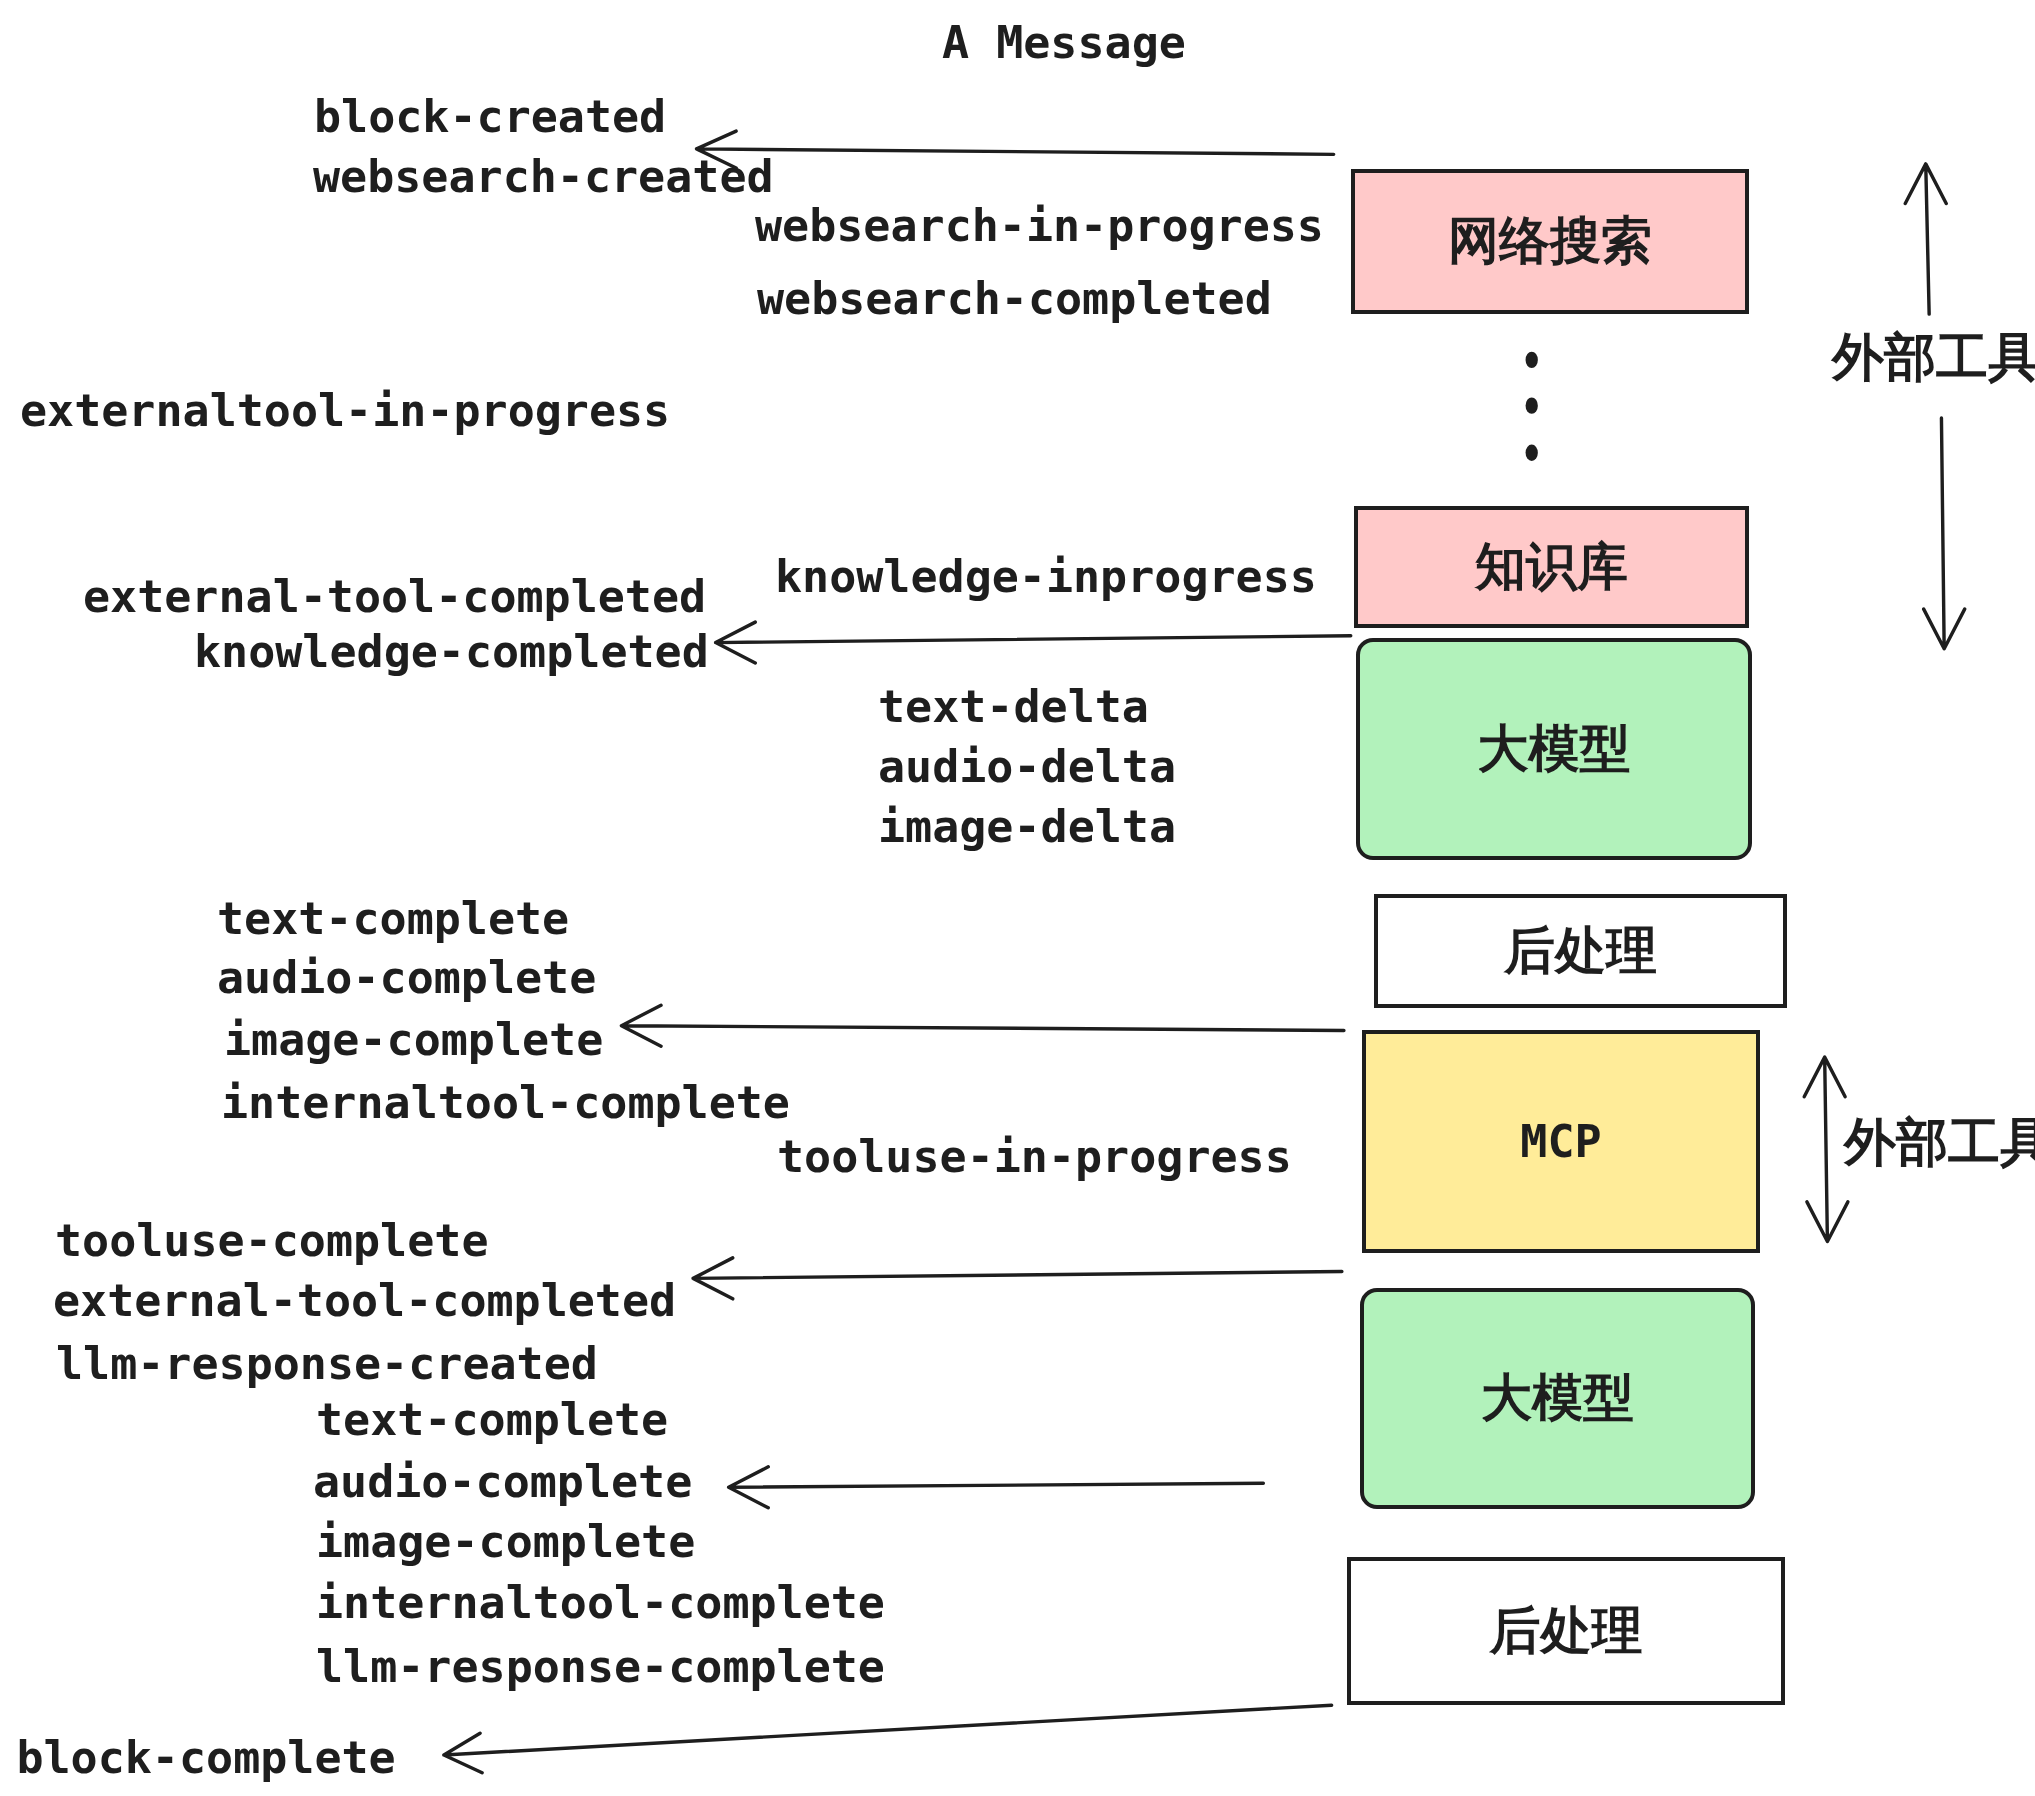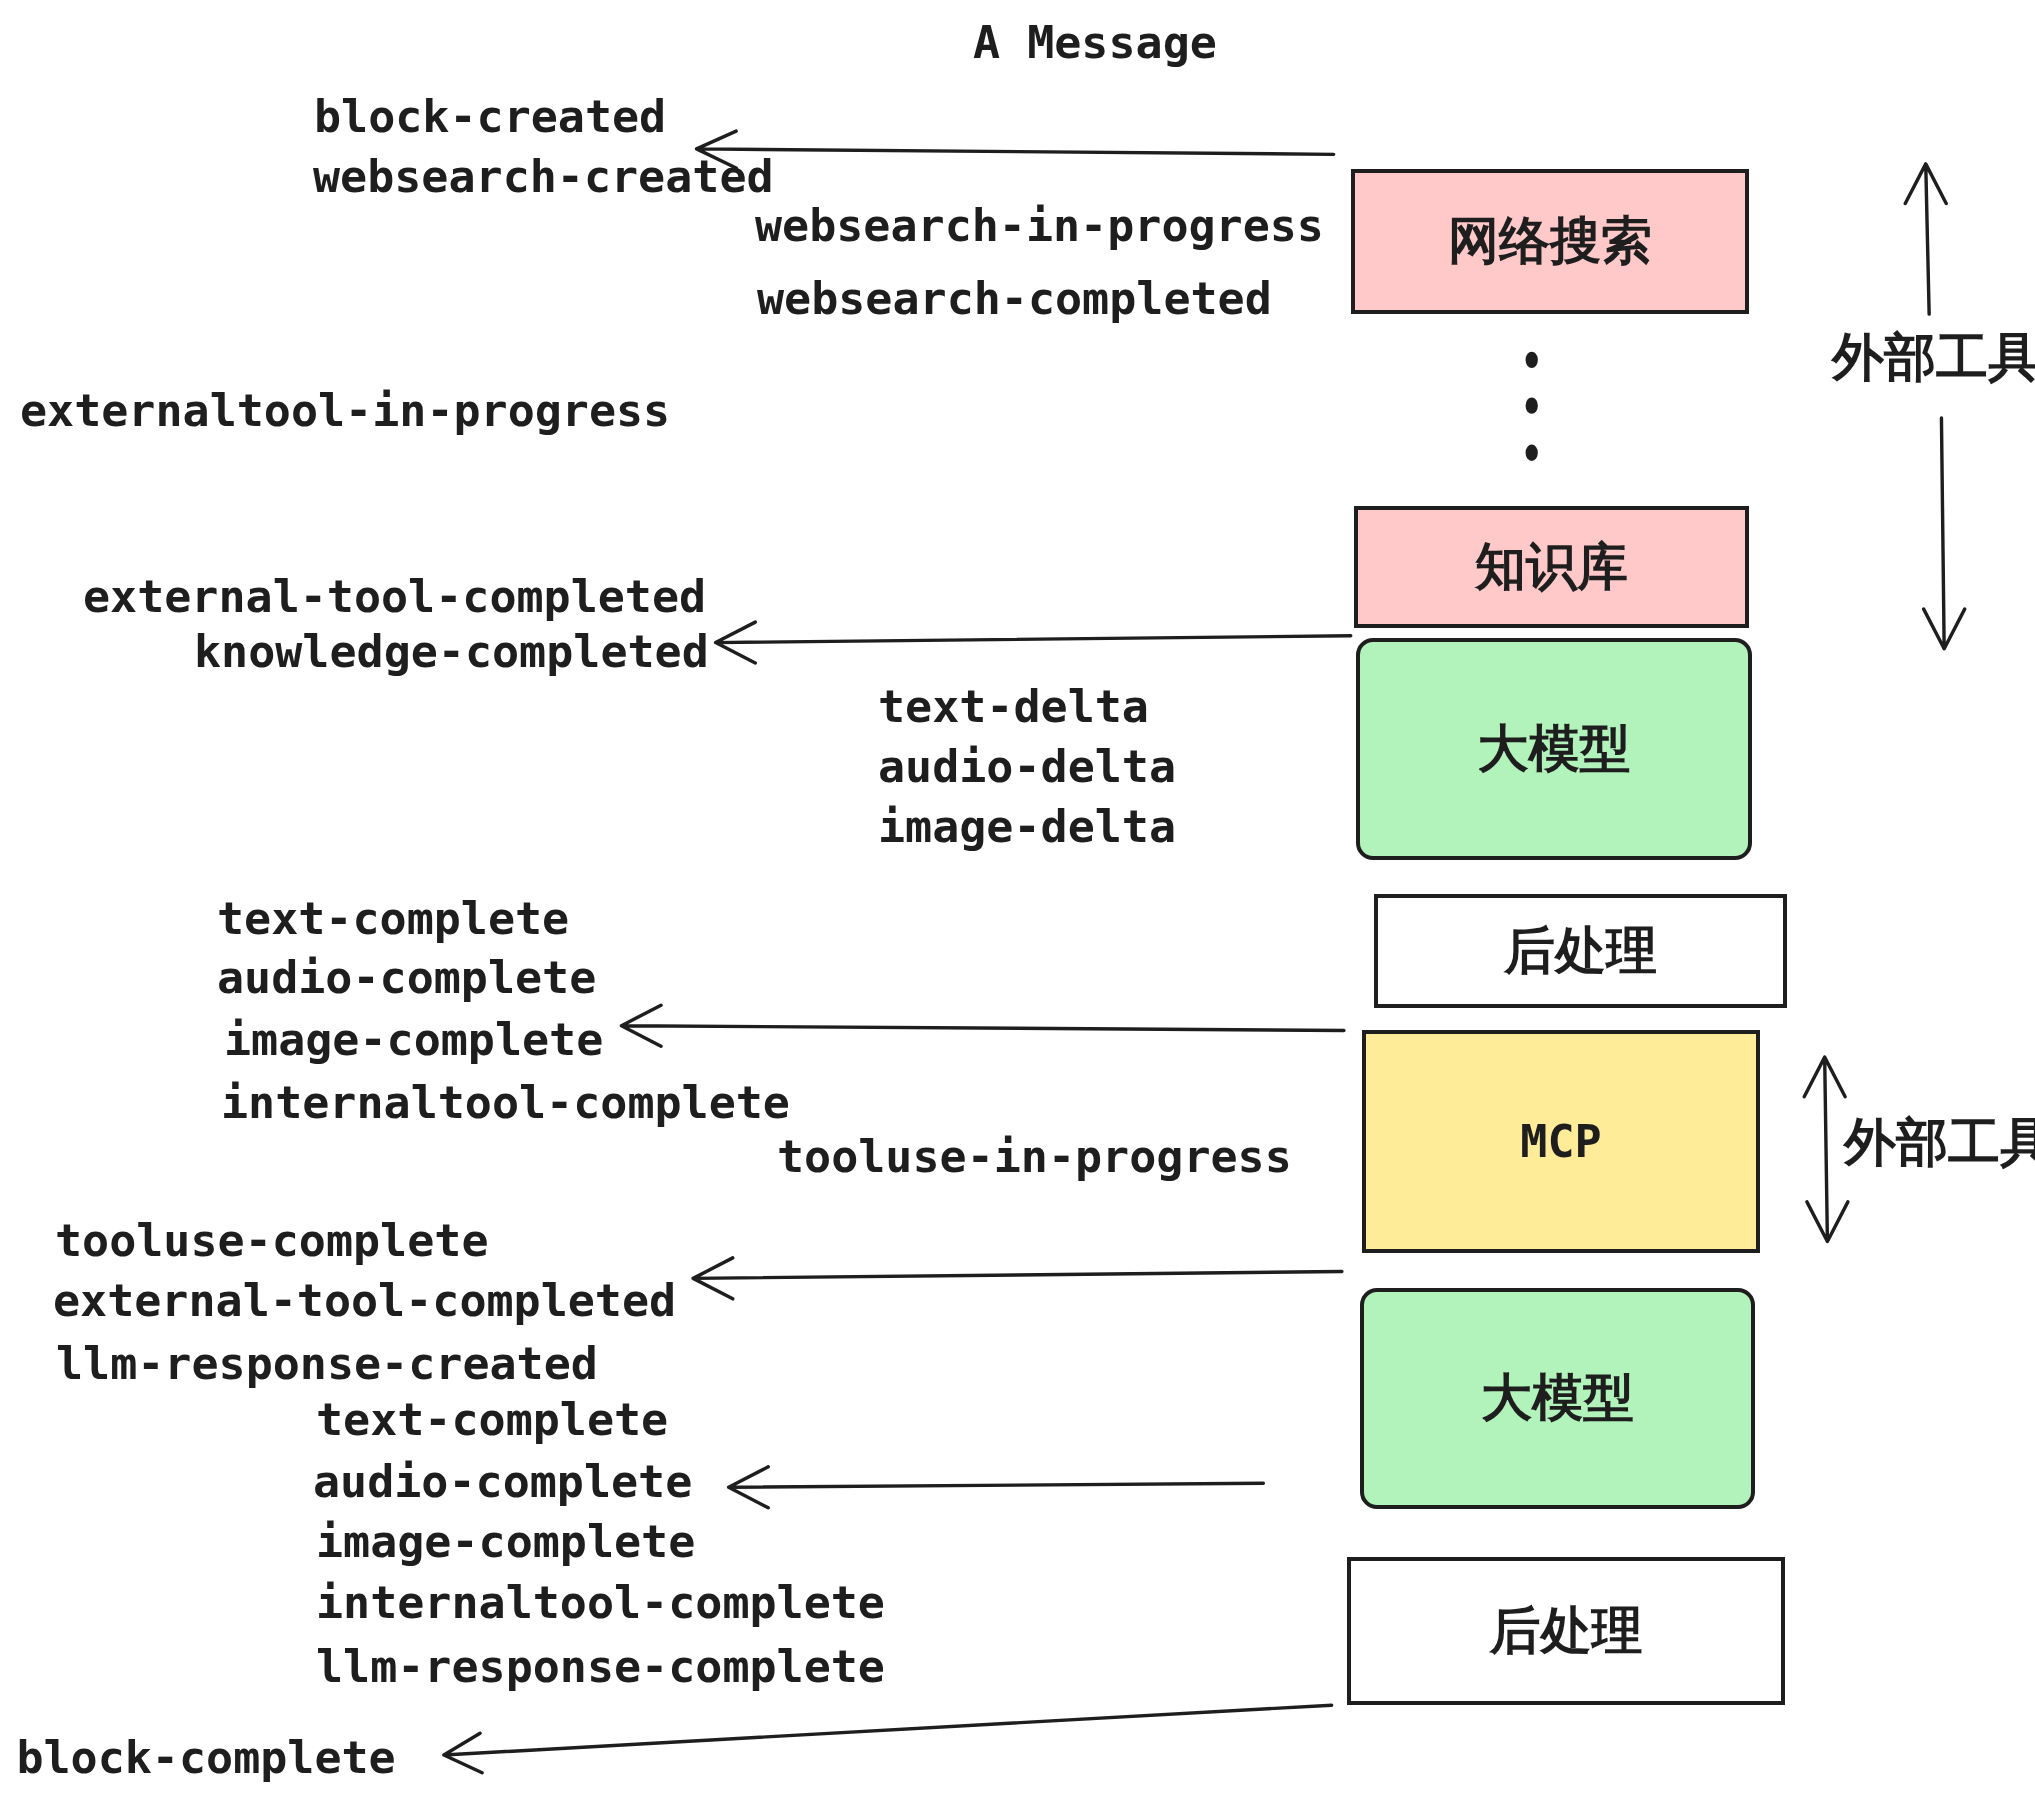--- a/index.html
+++ b/index.html
@@ -71,27 +71,28 @@
     stroke-linecap:round;
     stroke-linejoin:round;
   }
   svg.overlay ellipse { fill:var(--ink,#1e1e1e); }
 </style>
 </head>
 <body>
 
 <div class="canvas">
 
-  <div class="title" style="left:973px; top:42px;">A Message</div>
+  <div class="title" style="left:942px; top:42px;">A Message</div>
 
   <div class="ev" style="left:314px;  top:116px;">block-created</div>
   <div class="ev" style="left:313px;  top:176px;">websearch-created</div>
   <div class="ev" style="left:755px; top:225px;">websearch-in-progress</div>
   <div class="ev" style="left:757px; top:298px;">websearch-completed</div>
   <div class="ev" style="left:20px;   top:410px;">externaltool-in-progress</div>
+  <div class="ev" style="left:775px; top:576px;">knowledge-inprogress</div>
   <div class="ev" style="left:83px;  top:596px;">external-tool-completed</div>
   <div class="ev" style="left:194px;  top:651px;">knowledge-completed</div>
   <div class="ev" style="left:878px; top:706px;">text-delta</div>
   <div class="ev" style="left:878px; top:766px;">audio-delta</div>
   <div class="ev" style="left:878px; top:826px;">image-delta</div>
   <div class="ev" style="left:217px;  top:918px;">text-complete</div>
   <div class="ev" style="left:217px;  top:977px;">audio-complete</div>
   <div class="ev" style="left:224px;  top:1039px;">image-complete</div>
   <div class="ev" style="left:221px;  top:1102px;">internaltool-complete</div>
   <div class="ev" style="left:777px; top:1156px;">tooluse-in-progress</div>

